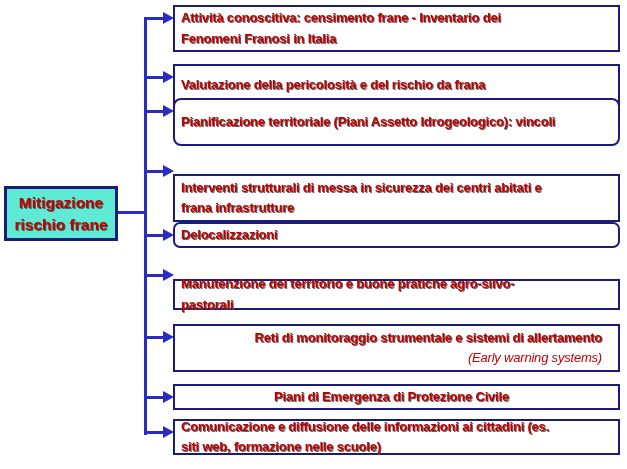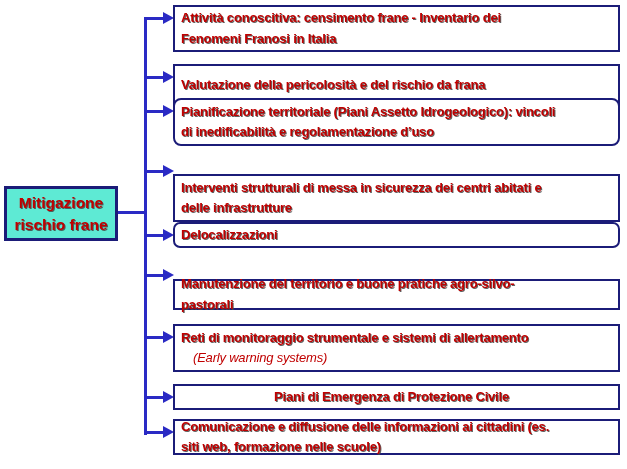--- a/index.html
+++ b/index.html
@@ -126,38 +126,37 @@
     <span class="line">Attività conoscitiva: censimento frane - Inventario dei</span>
     <span class="line">Fenomeni Franosi in Italia</span>
   </div>
 
   <div class="node" style="top:64px; height:42px;">
     <span class="line">Valutazione della pericolosità e del rischio da frana</span>
   </div>
 
   <div class="node" style="top:98px; height:48px;border-radius:8px;">
     <span class="line">Pianificazione territoriale (Piani Assetto Idrogeologico): vincoli</span>
-    <span class="line">di inedificabilità e regolamentazione d’uso</span>
   </div>
 
   <div class="node" style="top:158px; height:48px;margin-top:16px;">
     <span class="line">Interventi strutturali di messa in sicurezza dei centri abitati e</span>
-    <span class="line">delle infrastrutture</span>
+    <span class="line">frana infrastrutture</span>
   </div>
 
   <div class="node" style="top:222px; height:26px;border-radius:7px;">
     <span class="line">Delocalizzazioni</span>
   </div>
 
   <div class="node" style="top:279px; height:31px;">
     <span class="line">Manutenzione del territorio e buone pratiche agro-silvo-</span>
     <span class="line">pastorali</span>
   </div>
 
-  <div class="node" style="top:324px; height:48px;">
+  <div class="node" style="top:324px; height:48px;text-align:right;">
     <span class="line">Reti di monitoraggio strumentale e sistemi di allertamento</span>
     <span class="line italic">(Early warning systems)</span>
   </div>
 
   <div class="node" style="top:384px; height:26px;text-align:center;">
     <span class="line">Piani di Emergenza di Protezione Civile</span>
   </div>
 
   <div class="node" style="top:419px; height:36px;">
     <span class="line">Comunicazione e diffusione delle informazioni ai cittadini (es.</span>

